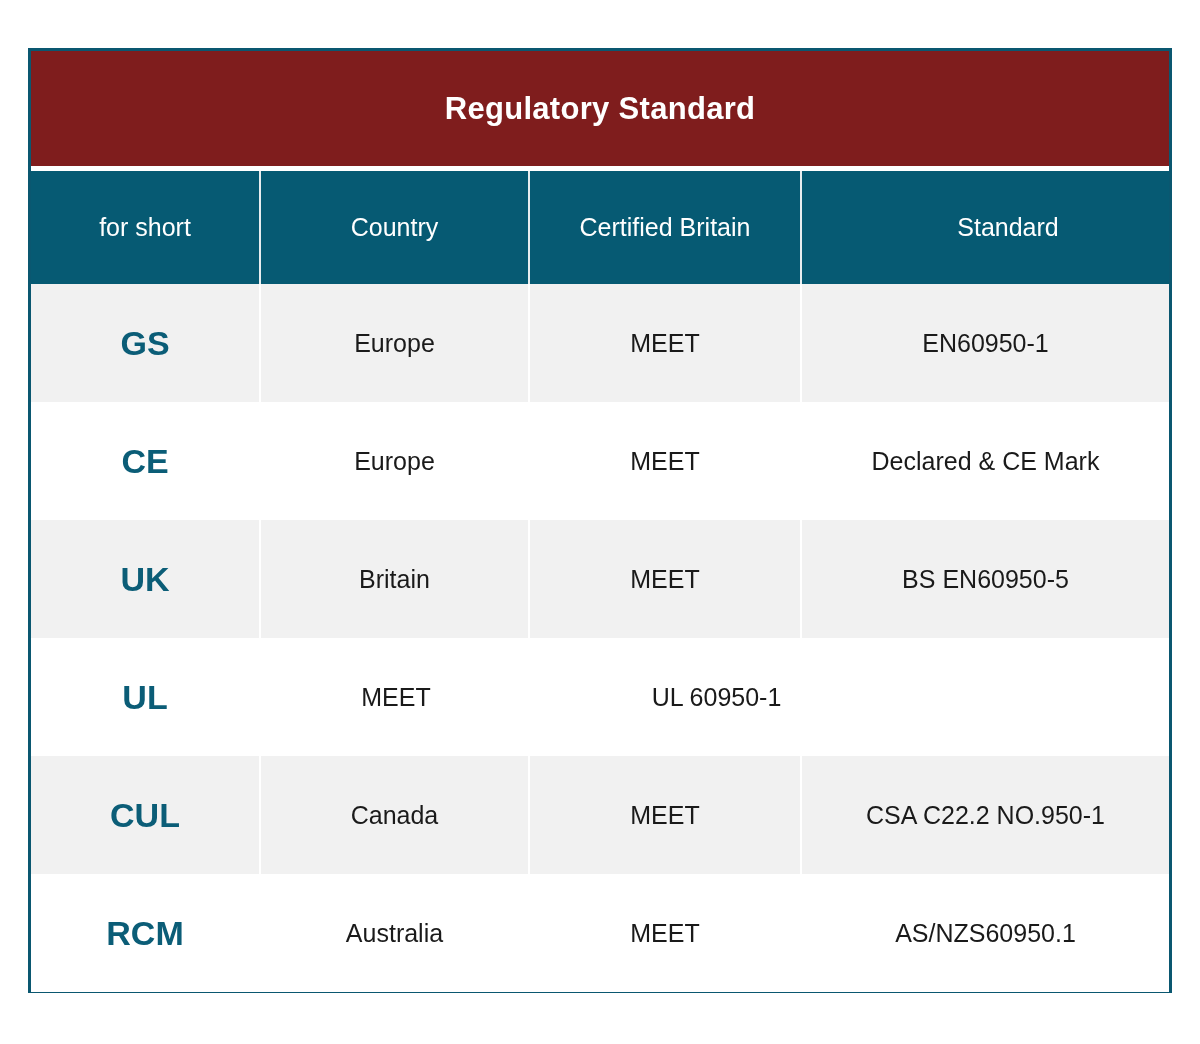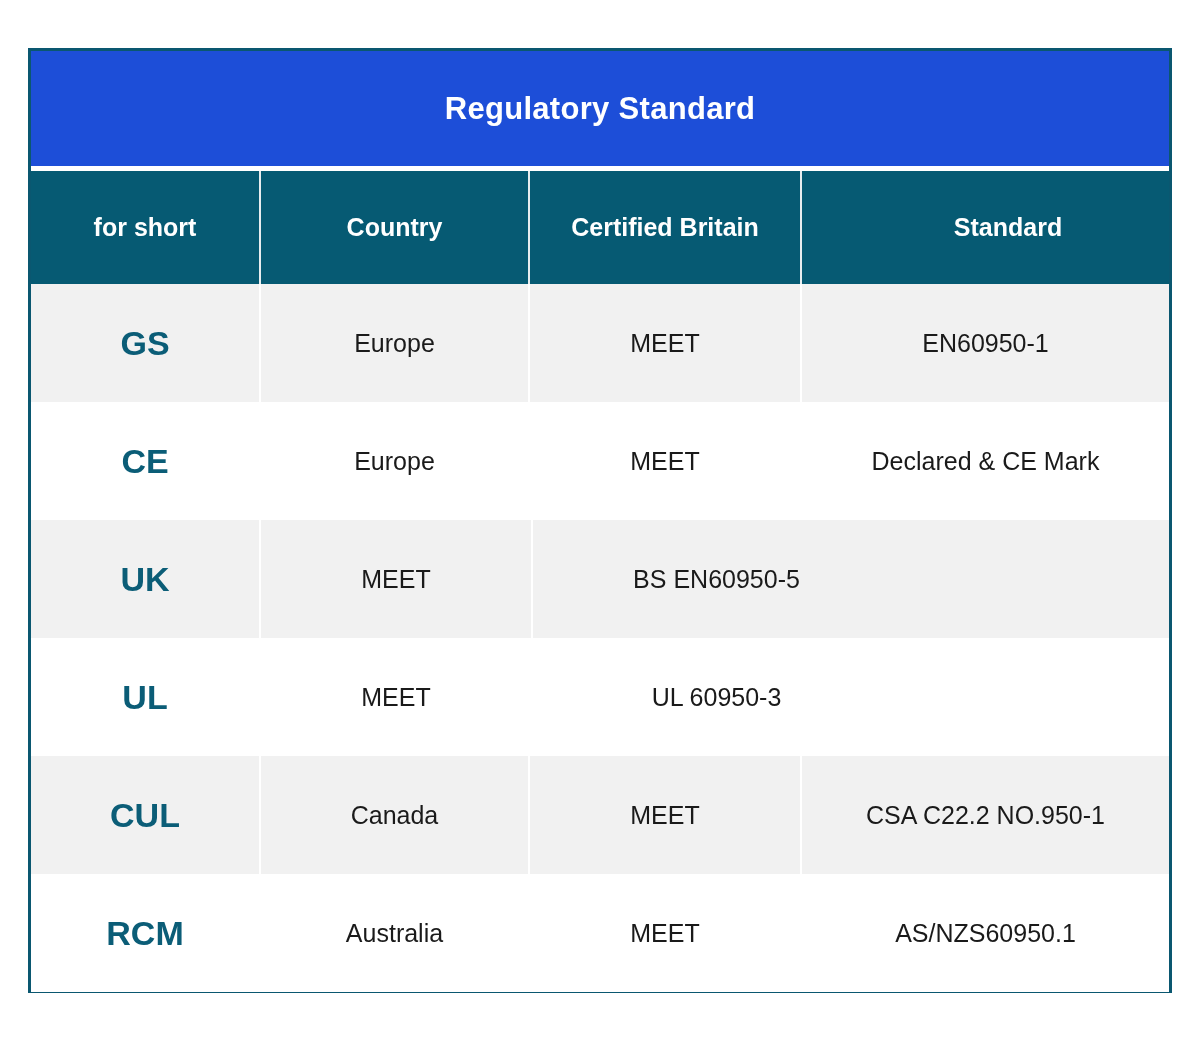--- a/index.html
+++ b/index.html
@@ -30,21 +30,21 @@
     width: 1144px;          
     height: 945px;
     box-sizing: border-box;
     border: 3px solid #0a5770;
     background: #ffffff;
   }
 
   
   .title-band {
     height: 115px;
-    background: #1d4ed8;
+    background: #7f1d1d;
     display: flex;
     align-items: center;
     justify-content: center;
     box-sizing: border-box;
   }
   .title-text {
     color: #ffffff;
     font-size: 31px;
     font-weight: bold;
     letter-spacing: 0.3px;
@@ -63,21 +63,21 @@
     height: 113px;
     background: #065a73;
     box-sizing: border-box;
   }
   .col-header .cell {
     display: flex;
     align-items: center;
     justify-content: center;
     color: #ffffff;
     font-size: 25px;
-    font-weight: bold;
+    font-weight: normal;
     box-sizing: border-box;
     border-right: 2px solid #e8edef;
   }
   .col-header .cell:last-child {
     border-right: none;
     padding-left: 45px;
   }
 
   
   .data-row {
@@ -148,28 +148,29 @@
 
     <div class="data-row plain">
       <div class="cell abbr c1">CE</div>
       <div class="cell c2">Europe</div>
       <div class="cell c3">MEET</div>
       <div class="cell c4">Declared &amp; CE Mark</div>
     </div>
 
     <div class="data-row shade">
       <div class="cell abbr c1">UK</div>
+      <div class="cell c2">Britain</div>
       <div class="cell c3">MEET</div>
       <div class="cell c4">BS EN60950-5</div>
     </div>
 
     <div class="data-row plain">
       <div class="cell abbr c1">UL</div>
       <div class="cell c3">MEET</div>
-      <div class="cell c4">UL 60950-3</div>
+      <div class="cell c4">UL 60950-1</div>
     </div>
 
     <div class="data-row shade">
       <div class="cell abbr c1">CUL</div>
       <div class="cell c2">Canada</div>
       <div class="cell c3">MEET</div>
       <div class="cell c4">CSA C22.2 NO.950-1</div>
     </div>
 
     <div class="data-row plain">

